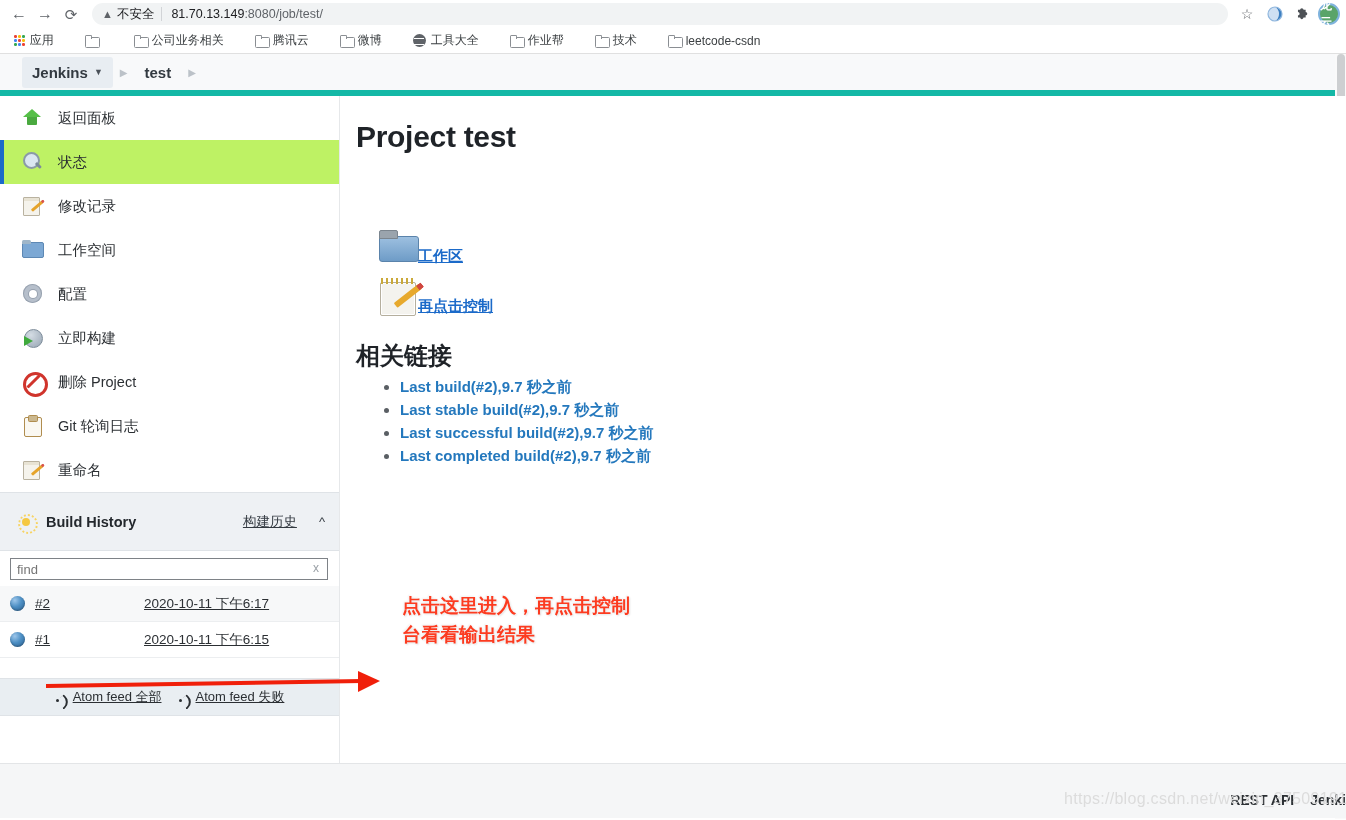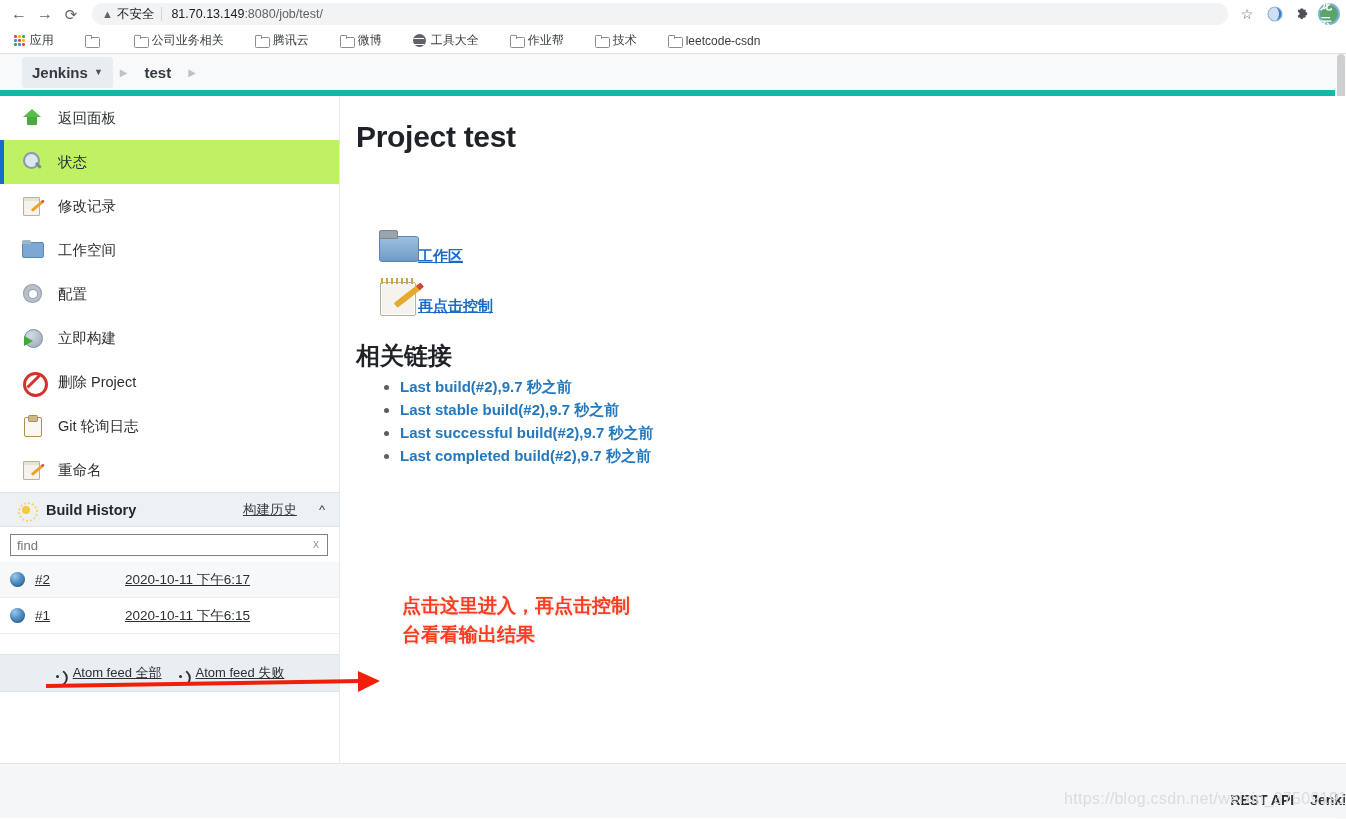--- a/index.html
+++ b/index.html
@@ -308,21 +308,21 @@
     width:16px; height:18px; background:#faf8f2;
     border:1.5px solid #b08d4f; border-radius:2px;
   }
   .ic-clipboard::after {
     content:''; position:absolute; left:6px; top:0px;
     width:8px; height:5px; background:#cbb88f;
     border:1px solid #b08d4f; border-radius:1.5px;
   }
 
   .bh-header {
-    height: 35px;
+    height: 59px;
     background: #eef1f4;
     border-top: 1px solid #dfe3e7;
     border-bottom: 1px solid #dfe3e7;
     display: flex;
     align-items: center;
     padding: 0 14px 0 18px;
     gap: 12px;
   }
   .bh-sun {
     width: 16px; height: 16px;
@@ -404,21 +404,21 @@
     font-size: 13.5px;
     color: #2b2f33;
     text-decoration: underline;
     width: 26px;
     flex: 0 0 26px;
   }
   .build-date {
     font-size: 13.5px;
     color: #2b2f33;
     text-decoration: underline;
-    margin-left: 54px;
+    margin-left: 73px;
   }
   .feeds {
     height: 38px;
     background: #e9eef2;
     border-top: 1px solid #dfe3e7;
     border-bottom: 1px solid #dfe3e7;
     display: flex;
     align-items: center;
     justify-content: center;
     gap: 16px;

